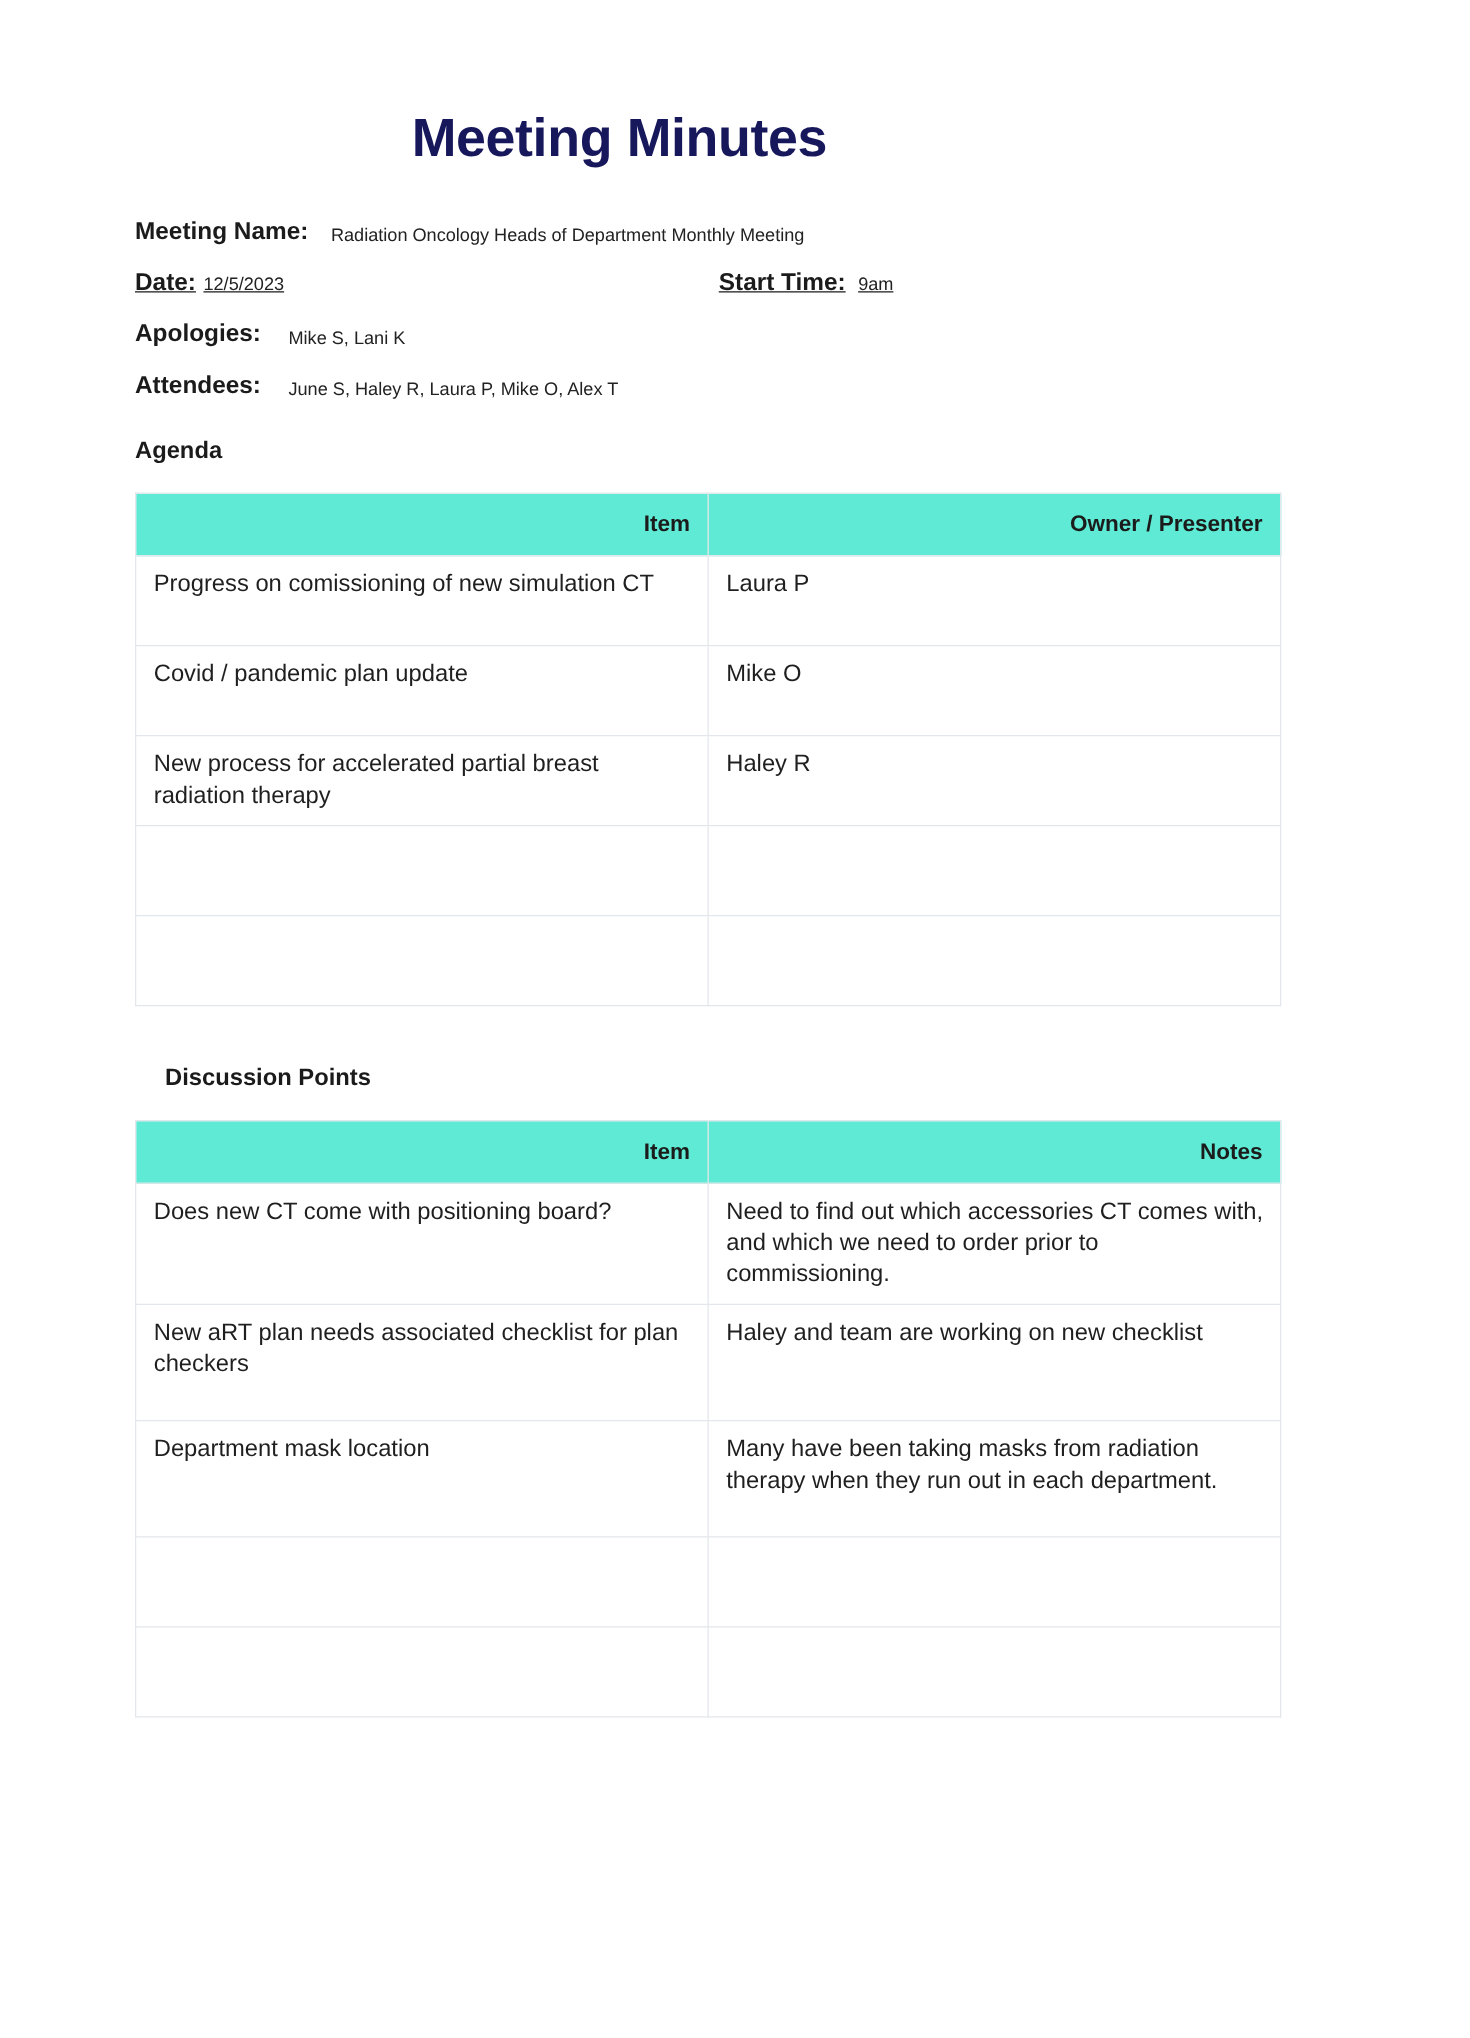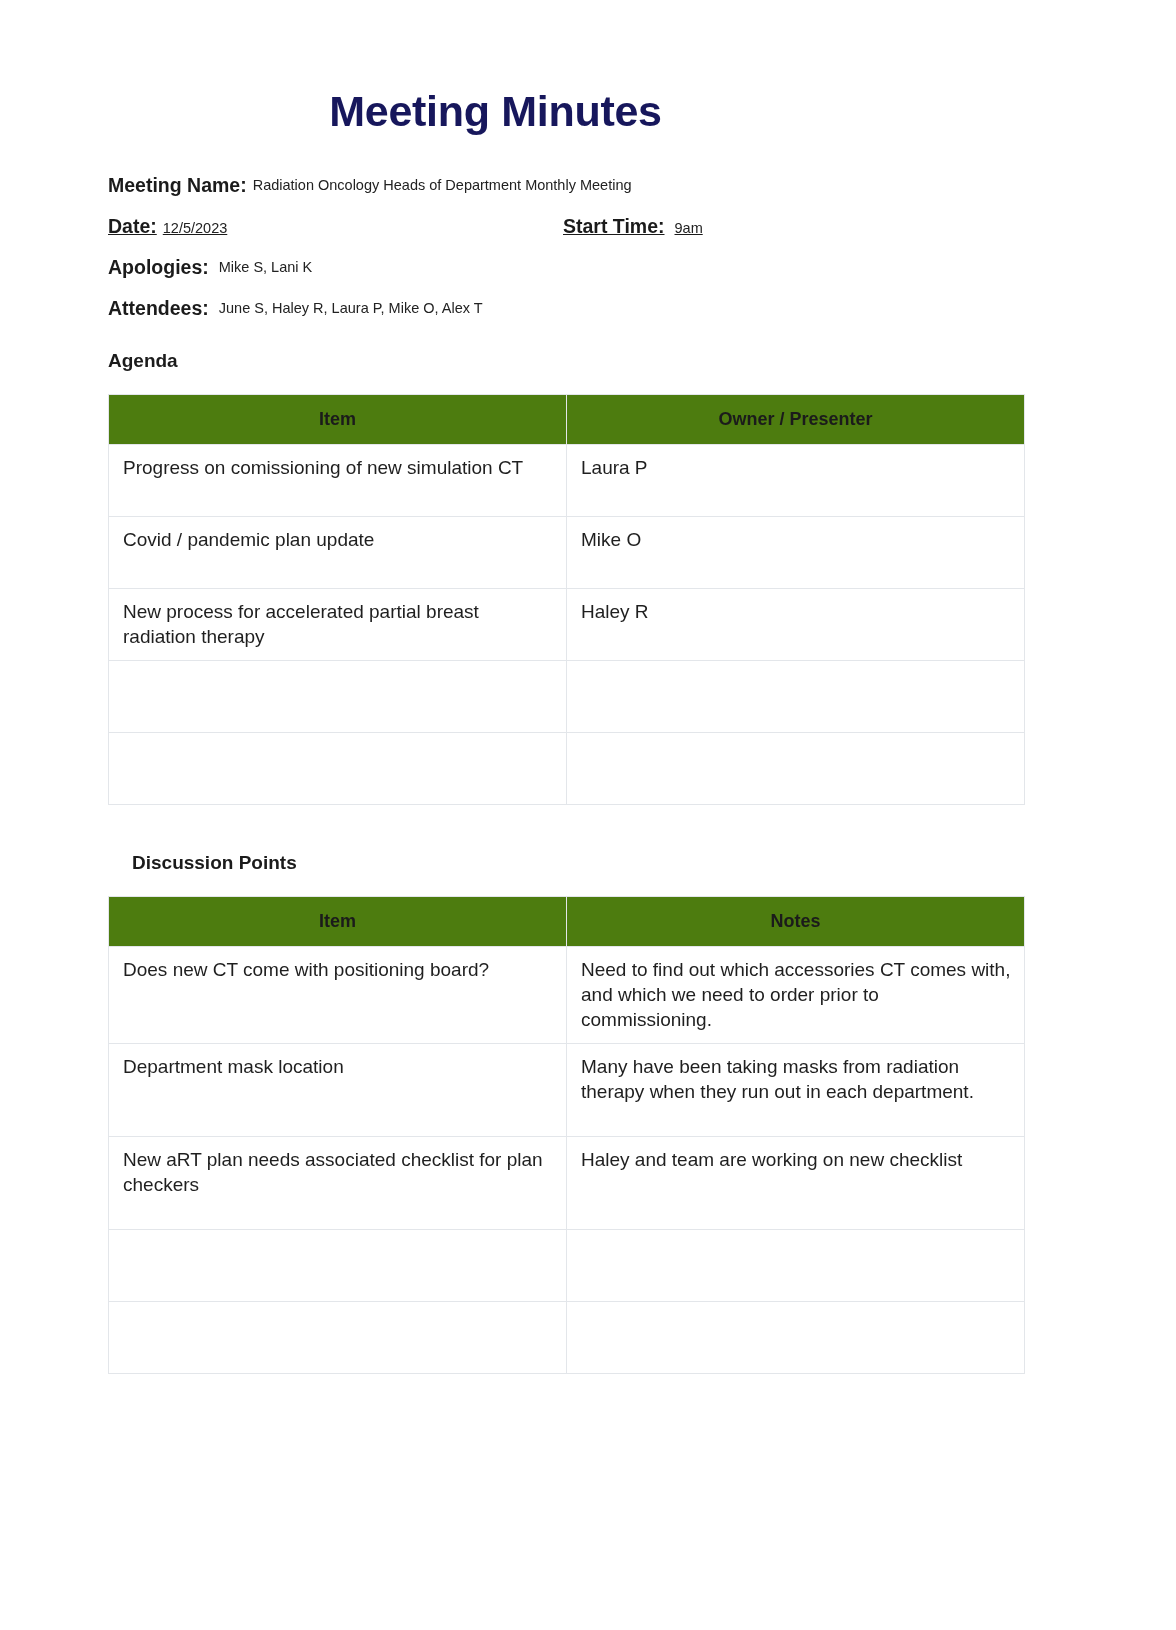--- a/index.html
+++ b/index.html
@@ -35,23 +35,24 @@
     padding-top: 88px;
     line-height: 1.1;
   }
 
   
   .meta {
     margin-top: 38px;
   }
   .meta-row {
     display: flex;
-    align-items: center;
+    align-items: flex-end;
     margin-bottom: 17px;
     min-height: 24px;
+    gap: 12px;
   }
   .meta-label {
     font-size: 19.5px;
     font-weight: bold;
     color: #1b1b1b;
     white-space: nowrap;
   }
   .meta-value {
     font-size: 14.5px;
     font-weight: normal;
@@ -92,22 +93,22 @@
     width: 916px;
     border-collapse: collapse;
     table-layout: fixed;
     margin-top: 22px;
     background: #ffffff;
   }
   table.doc-table col.c1 { width: 458px; }
   table.doc-table col.c2 { width: 458px; }
 
   table.doc-table th {
-    background: #4d7c0f;
-    text-align: center;
+    background: #5eead4;
+    text-align: right;
     font-size: 18px;
     font-weight: bold;
     color: #1b1b1b;
     padding: 14px 14px 14px 14px;
     border: 1px solid #e3e6ea;
     vertical-align: middle;
     height: 49px;
   }
   table.doc-table td {
     font-size: 19px;
@@ -210,27 +211,27 @@
         <th>Item</th>
         <th>Notes</th>
       </tr>
     </thead>
     <tbody>
       <tr class="r-note">
         <td>Does new CT come with positioning board?</td>
         <td>Need to find out which accessories CT comes with, and which we need to order prior to commissioning.</td>
       </tr>
       <tr class="r-note">
+        <td>New aRT plan needs associated checklist for plan checkers</td>
+        <td>Haley and team are working on new checklist</td>
+      </tr>
+      <tr class="r-note">
         <td>Department mask location</td>
         <td>Many have been taking masks from radiation therapy when they run out in each department.</td>
       </tr>
-      <tr class="r-note">
-        <td>New aRT plan needs associated checklist for plan checkers</td>
-        <td>Haley and team are working on new checklist</td>
-      </tr>
       <tr class="r-empty">
         <td></td>
         <td></td>
       </tr>
       <tr class="r-empty">
         <td></td>
         <td></td>
       </tr>
     </tbody>
   </table>

